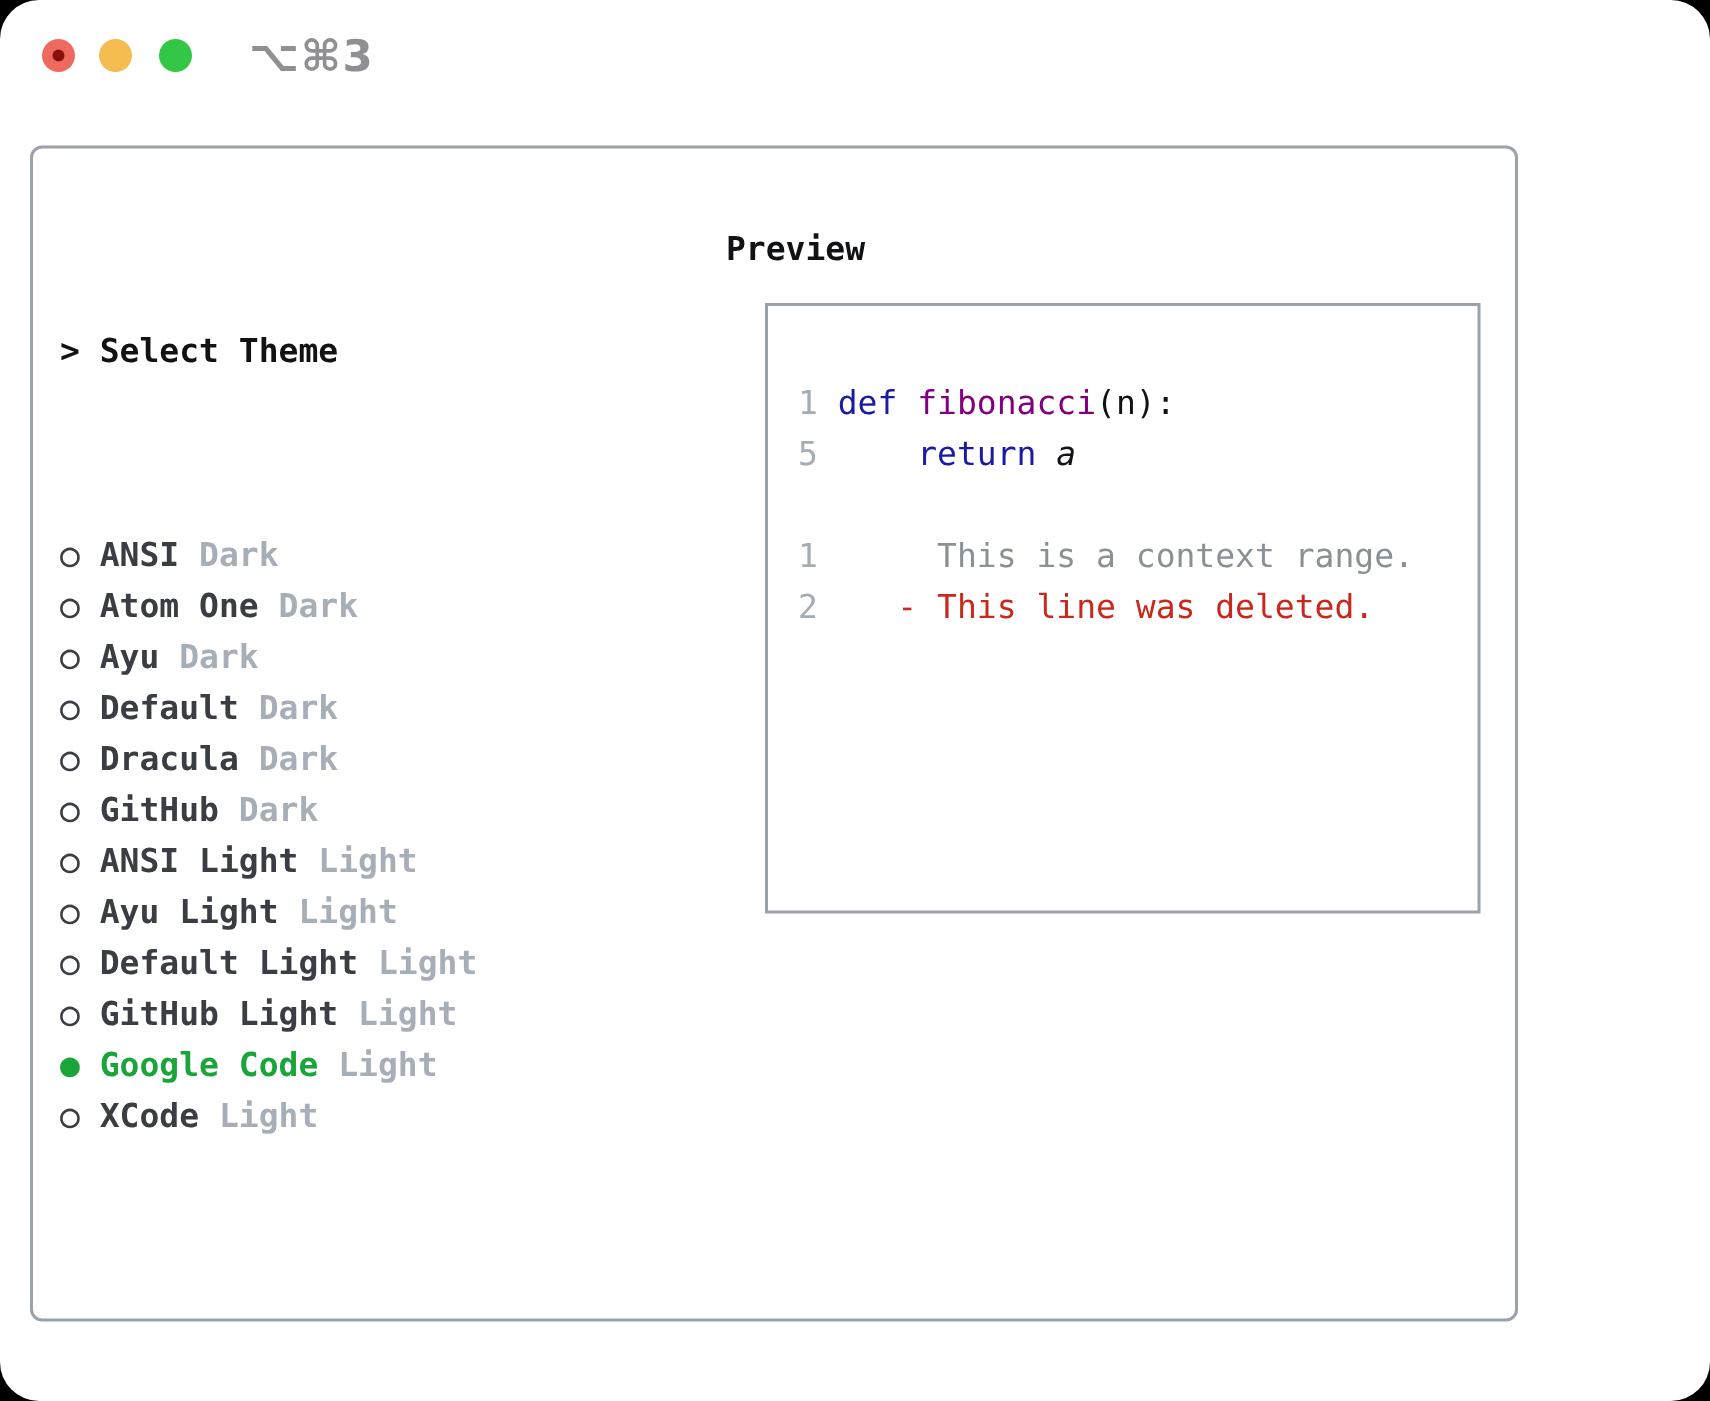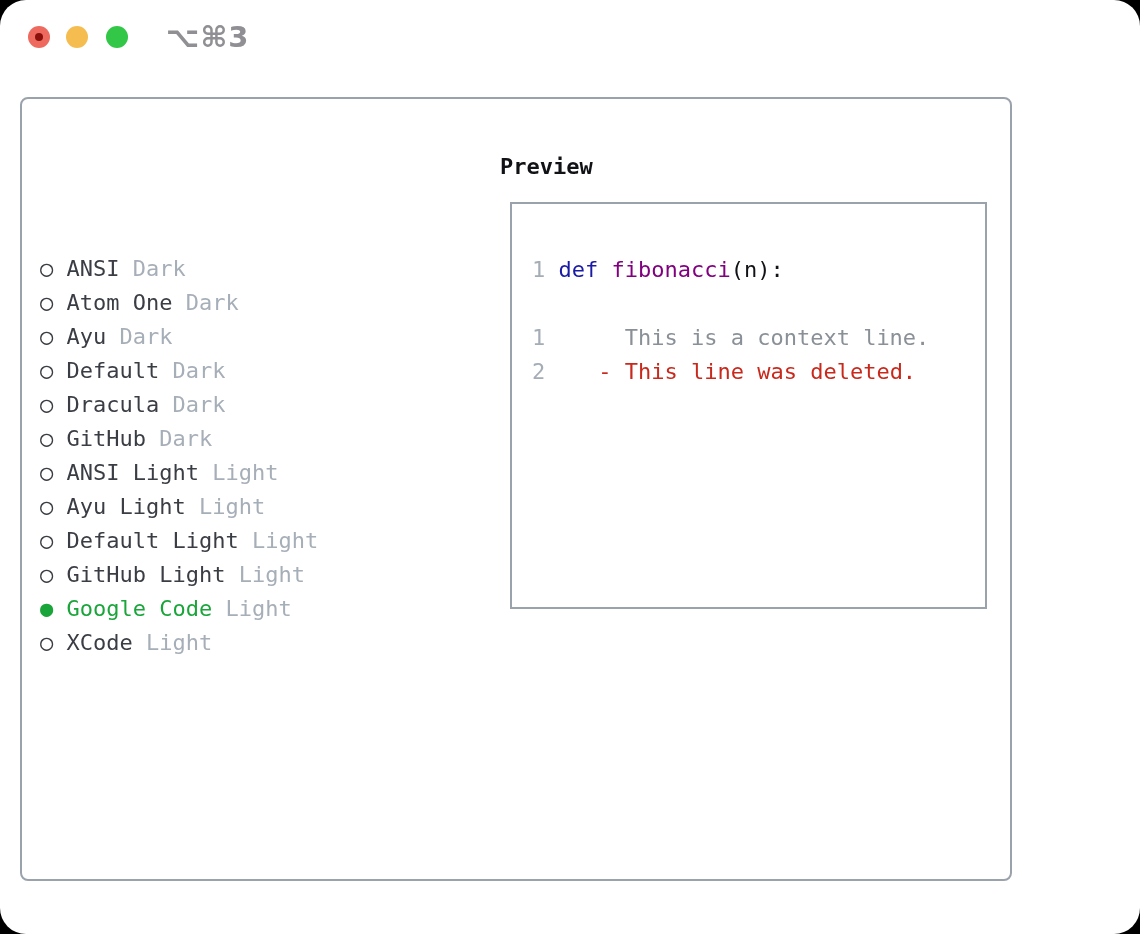--- a/index.html
+++ b/index.html
@@ -29,29 +29,29 @@
   }
   
   .panel{
     position:absolute;left:20px;top:97px;width:992px;height:784px;
     border:2px solid var(--panel_border);border-radius:8px;background:#fff;
   }
   .mono{font-size:22px;line-height:34px;white-space:pre;}
   
   .left-col{position:absolute;left:18px;top:51px;width:470px;}
   .select-header{font-weight:bold;color:var(--text_black);}
-  .row{white-space:pre;color:var(--text_dark);}
+  .row{white-space:pre;color:var(--text_dark);font-weight:bold;}
   .row .bullet{color:var(--text_dark);}
   .row .name{color:var(--text_dark);}
   .row .variant{color:var(--variant_label);}
   .row.selected .bullet,.row.selected .name{color:var(--accent_green);}
   .apply-section{margin-top:34px;}
   
   .preview-title{
-    position:absolute;left:478px;top:51px;font-weight:bold;color:var(--text_black);
+    position:absolute;left:462px;top:51px;font-weight:bold;color:var(--text_black);
     font-size:22px;line-height:34px;
   }
   .preview-box{
     position:absolute;left:488px;top:103px;width:477px;height:407px;
     border:2px solid var(--panel_border);background:#fff;
     padding:49px 24px 0 20px;overflow:hidden;
   }
   .code-line{white-space:pre;font-size:22px;line-height:34px;min-height:34px;}
   .tk-num{color:var(--line_number);}
   .tk-kw{color:var(--keyword);}
@@ -73,36 +73,38 @@
       <div class="dot"></div>
     </div>
     <div class="tl tl-min"></div>
     <div class="tl tl-zoom"></div>
     <div class="win-title">⌥⌘3</div>
   </div>
 
   <div class="panel">
 
     <div class="left-col mono">
+      <div class="select-header"><span>&gt;</span> <span>Select Theme</span></div>
 
       <div><div class="row"><span class="bullet">○</span><span class="name"> ANSI </span><span class="variant">Dark</span></div><div class="row"><span class="bullet">○</span><span class="name"> Atom One </span><span class="variant">Dark</span></div><div class="row"><span class="bullet">○</span><span class="name"> Ayu </span><span class="variant">Dark</span></div><div class="row"><span class="bullet">○</span><span class="name"> Default </span><span class="variant">Dark</span></div><div class="row"><span class="bullet">○</span><span class="name"> Dracula </span><span class="variant">Dark</span></div><div class="row"><span class="bullet">○</span><span class="name"> GitHub </span><span class="variant">Dark</span></div><div class="row"><span class="bullet">○</span><span class="name"> ANSI Light </span><span class="variant">Light</span></div><div class="row"><span class="bullet">○</span><span class="name"> Ayu Light </span><span class="variant">Light</span></div><div class="row"><span class="bullet">○</span><span class="name"> Default Light </span><span class="variant">Light</span></div><div class="row"><span class="bullet">○</span><span class="name"> GitHub Light </span><span class="variant">Light</span></div><div class="row selected"><span class="bullet">●</span><span class="name"> Google Code </span><span class="variant">Light</span></div><div class="row"><span class="bullet">○</span><span class="name"> XCode </span><span class="variant">Light</span></div></div>
 
       <div class="apply-section">
         
         
       </div>
 
       
     </div>
 
     <div class="preview-title">Preview</div>
 
     <div class="preview-box">
       <div>
           <div class="code-line"><span class="tk-num">1 </span><span class="tk-kw">def</span><span class="tk-plain"> </span><span class="tk-fn">fibonacci</span><span class="tk-plain">(n):</span></div>
+          <div class="code-line"><span class="tk-num">5 </span><span class="tk-plain">    </span><span class="tk-kw">return</span><span class="tk-plain"> </span><span class="tk-var">a</span></div>
           <div class="code-line">&nbsp;</div>
-          <div class="code-line"><span class="tk-num">1</span><span class="tk-ctx">      This is a context line.</span></div>
+          <div class="code-line"><span class="tk-num">1</span><span class="tk-ctx">      This is a context range.</span></div>
           <div class="code-line"><span class="tk-num">2</span><span class="tk-plain">    </span><span class="tk-del">- This line was deleted.</span></div>
         </div>
     </div>
 
   </div>
 </div>
 
 </body></html>

